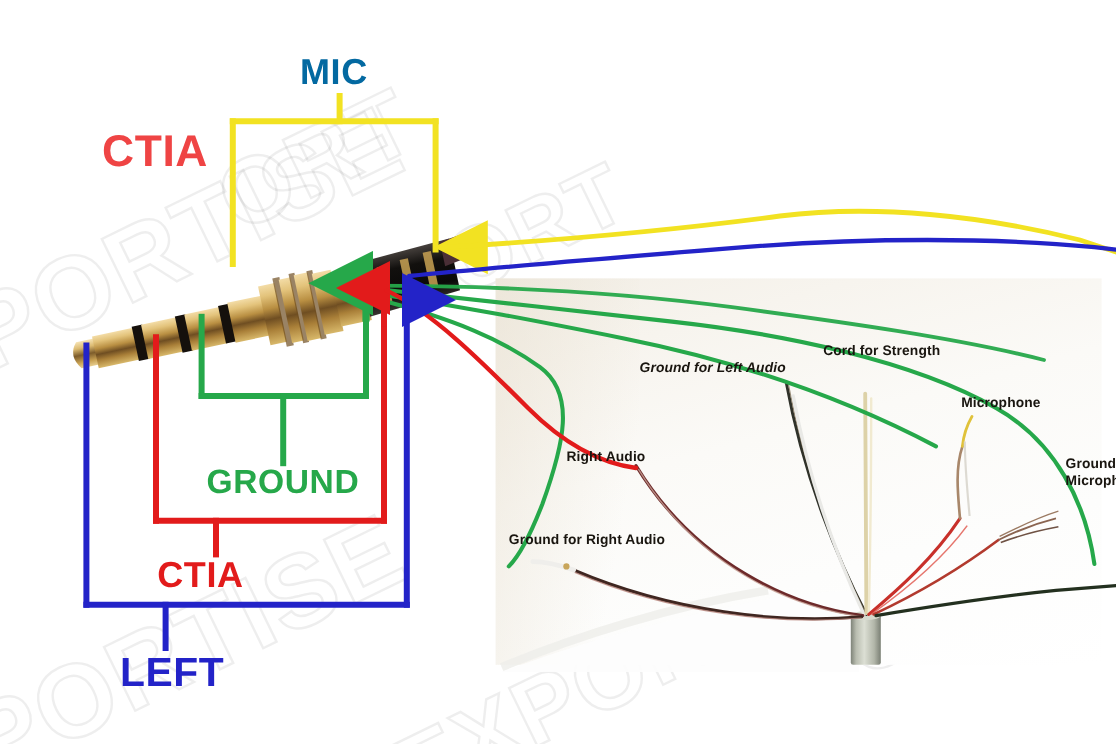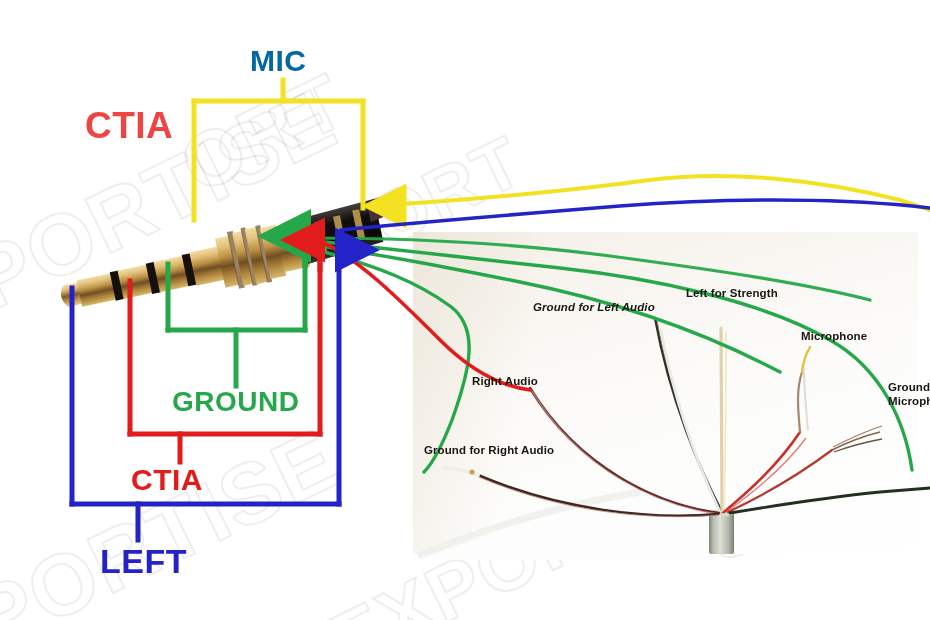--- a/index.html
+++ b/index.html
@@ -219,21 +219,21 @@
     <path d="M340 232 L340 250" stroke="#2323c8" stroke-width="5" fill="none" marker-end="url(#arrBlue)"></path>
   </svg>
 
   <div class="biglabel" id="lbl-mic">MIC</div>
   <div class="biglabel" id="lbl-ctia">CTIA</div>
   <div class="biglabel" id="lbl-ground">GROUND</div>
   <div class="biglabel" id="lbl-right">CTIA</div>
   <div class="biglabel" id="lbl-left">LEFT</div>
 
   <div class="wirelabel" id="wl-gnd-left">Ground for Left Audio</div>
-  <div class="wirelabel" id="wl-cord">Left for Strength</div>
+  <div class="wirelabel" id="wl-cord">Cord for Strength</div>
   <div class="wirelabel" id="wl-mic">Microphone</div>
   <div class="wirelabel" id="wl-gnd-mic">
     <div>Ground for</div>
     <div>Microphone</div>
   </div>
   <div class="wirelabel" id="wl-right">Right Audio</div>
   <div class="wirelabel" id="wl-gnd-right">Ground for Right Audio</div>
 
 </div>
 

